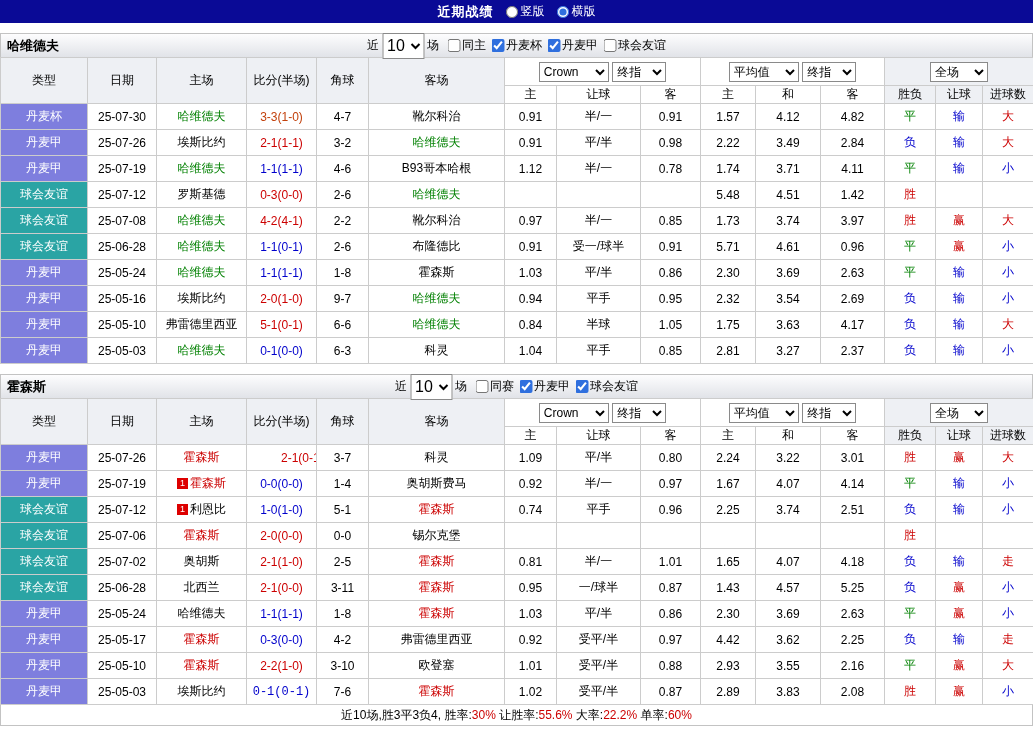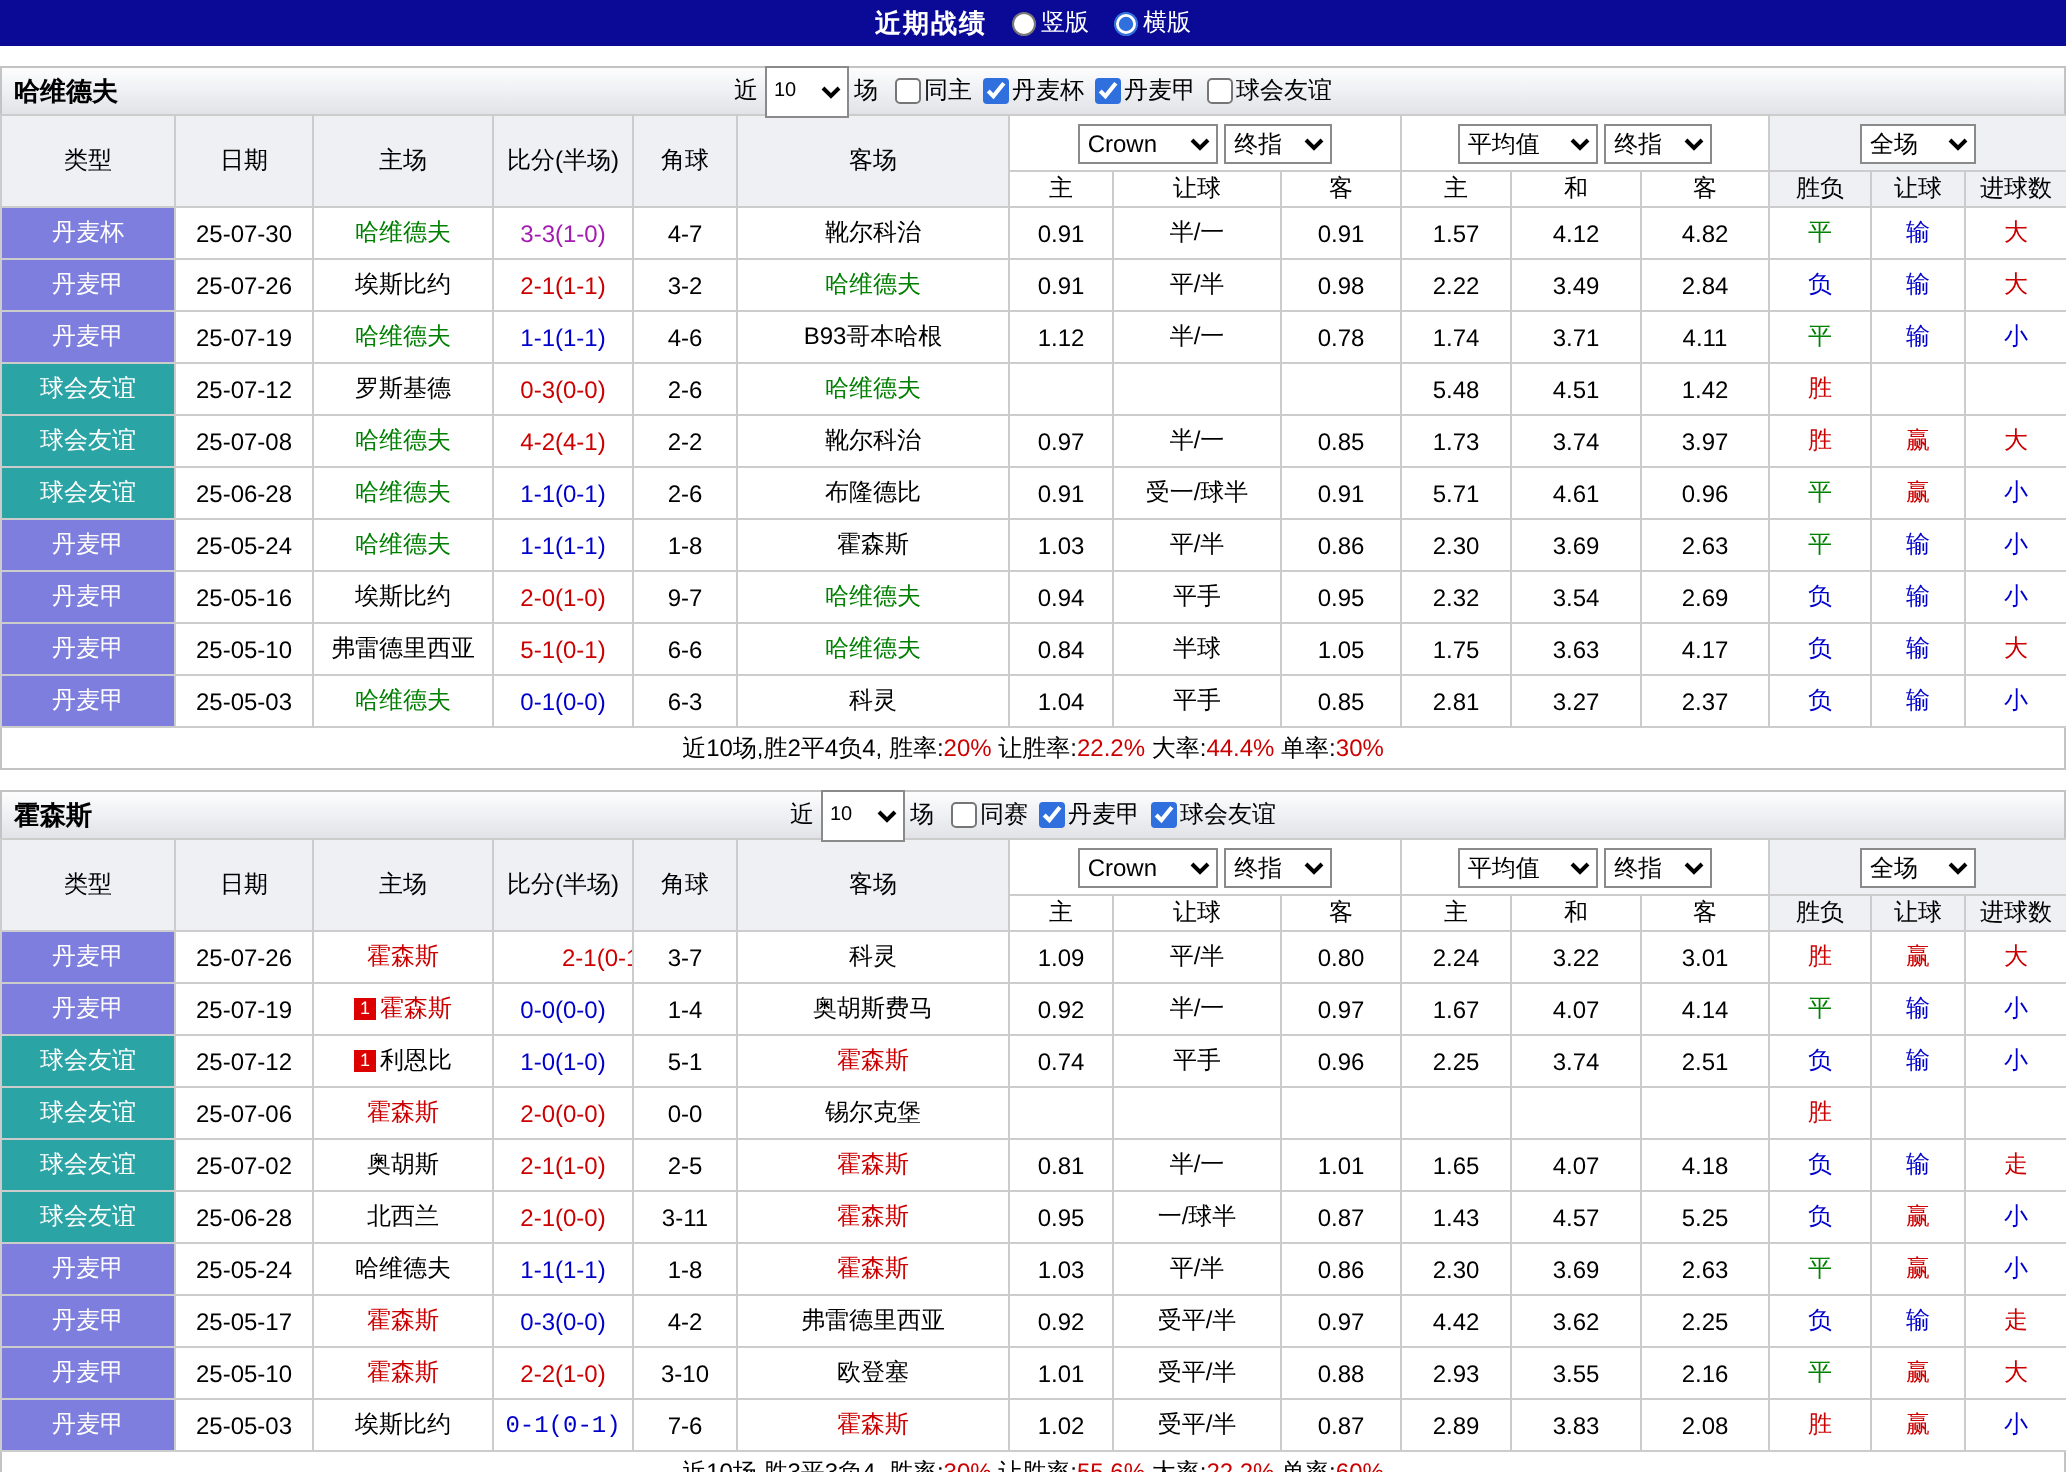--- a/index.html
+++ b/index.html
@@ -8,21 +8,21 @@
 
   .titlebar{height:23px;background:#0a0a96;color:#fff;display:flex;align-items:center;justify-content:center;gap:12px}
   .titlebar .title{font-weight:bold;font-size:13px;letter-spacing:1px}
   .radio-label{display:inline-flex;align-items:center;gap:3px;cursor:pointer}
   .radio-label input{width:12px;height:12px;margin:0;accent-color:#2f6fde}
 
   .section{margin-top:10px}
   .section-bar{height:24px;border:1px solid #c3c3c3;border-bottom:0;background:linear-gradient(#fdfdfe,#e1e3e8);display:flex;align-items:center;position:relative}
   .team-name{font-weight:bold;font-size:13px;margin-left:6px}
   .filters{position:absolute;left:50%;transform:translateX(-50%);display:inline-flex;align-items:center;gap:3px;white-space:nowrap;font-size:12px}
-  .filters select{height:26px;font-size:10px;border:1px solid #8a8a8a;background:#fff}
+  .filters select{height:26px;font-size:16px;border:1px solid #8a8a8a;background:#fff}
   .games-select{width:42px}
   .cb-label{display:inline-flex;align-items:center;margin-left:5px;cursor:pointer}
   .cb-label input{width:13px;height:13px;margin:0 2px 0 0;accent-color:#2f6fde}
 
   table.stats{border-collapse:collapse;table-layout:fixed;width:1033px;border:1px solid #c3c3c3}
   table.stats th,table.stats td{border:1px solid #ccc;text-align:center;white-space:nowrap;overflow:hidden;padding:0;font-weight:normal}
   tr.hdr-top th{height:28px}
   th.hl{background:#eef0f4}
   th.hw{background:#fff}
   tr.hdr-sub th{height:17px;font-size:12px}
@@ -122,21 +122,21 @@
           <th class="hl">胜负</th>
           <th class="hl">让球</th>
           <th class="hl">进球数</th>
         </tr>
       </thead>
       <tbody>
           <tr>
             <td class="type-cell" style="background: rgb(126, 126, 222);">丹麦杯</td>
             <td>25-07-30</td>
             <td><span style="color: rgb(0, 128, 0);">哈维德夫</span></td>
-            <td style="color: #a21caf;">3-3(1-0)</td>
+            <td style="color: #c2410c;">3-3(1-0)</td>
             <td>4-7</td>
             <td><span>靴尔科治</span></td>
             <td>0.91</td>
             <td>半/一</td>
             <td>0.91</td>
             <td>1.57</td>
             <td>4.12</td>
             <td>4.82</td>
             <td style="color: rgb(0, 128, 0);">平</td>
             <td style="color: rgb(0, 0, 204);">输</td>
@@ -290,21 +290,20 @@
             <td>0.85</td>
             <td>2.81</td>
             <td>3.27</td>
             <td>2.37</td>
             <td style="color: rgb(0, 0, 204);">负</td>
             <td style="color: rgb(0, 0, 204);">输</td>
             <td style="color: rgb(0, 0, 204);">小</td>
           </tr>
         </tbody>
     </table>
-    <div class="summary"><span>近10场,胜2平4负4, </span><span> 胜率:</span><span style="color: rgb(204, 0, 0);">20%</span><span> 让胜率:</span><span style="color: rgb(204, 0, 0);">22.2%</span><span> 大率:</span><span style="color: rgb(204, 0, 0);">44.4%</span><span> 单率:</span><span style="color: rgb(204, 0, 0);">30%</span></div>
   </div>
 
   <div class="section">
     <div class="section-bar">
       <span class="team-name">霍森斯</span>
       <span class="filters">
         <span>近</span>
         <select class="games-select"><option>10</option></select>
         <span>场</span>
         <span><label class="cb-label">

